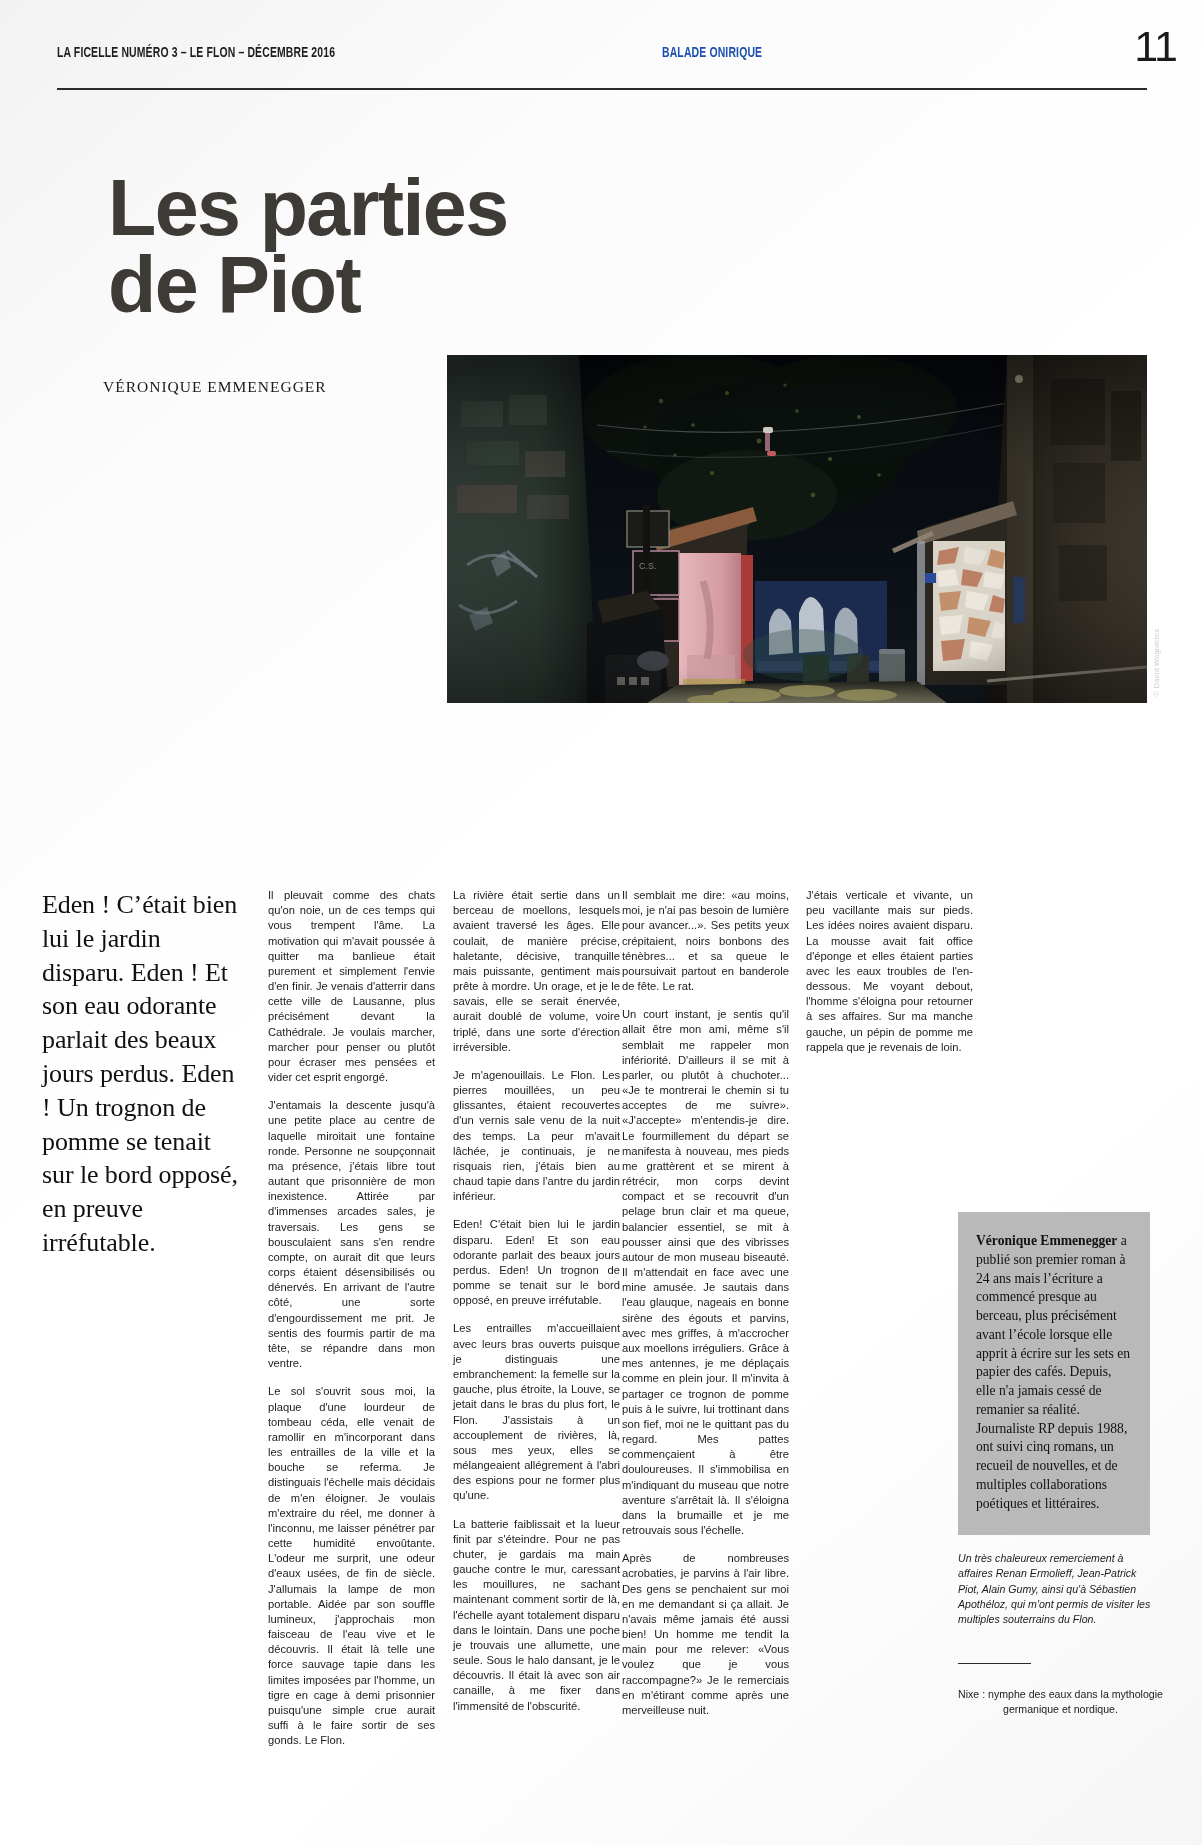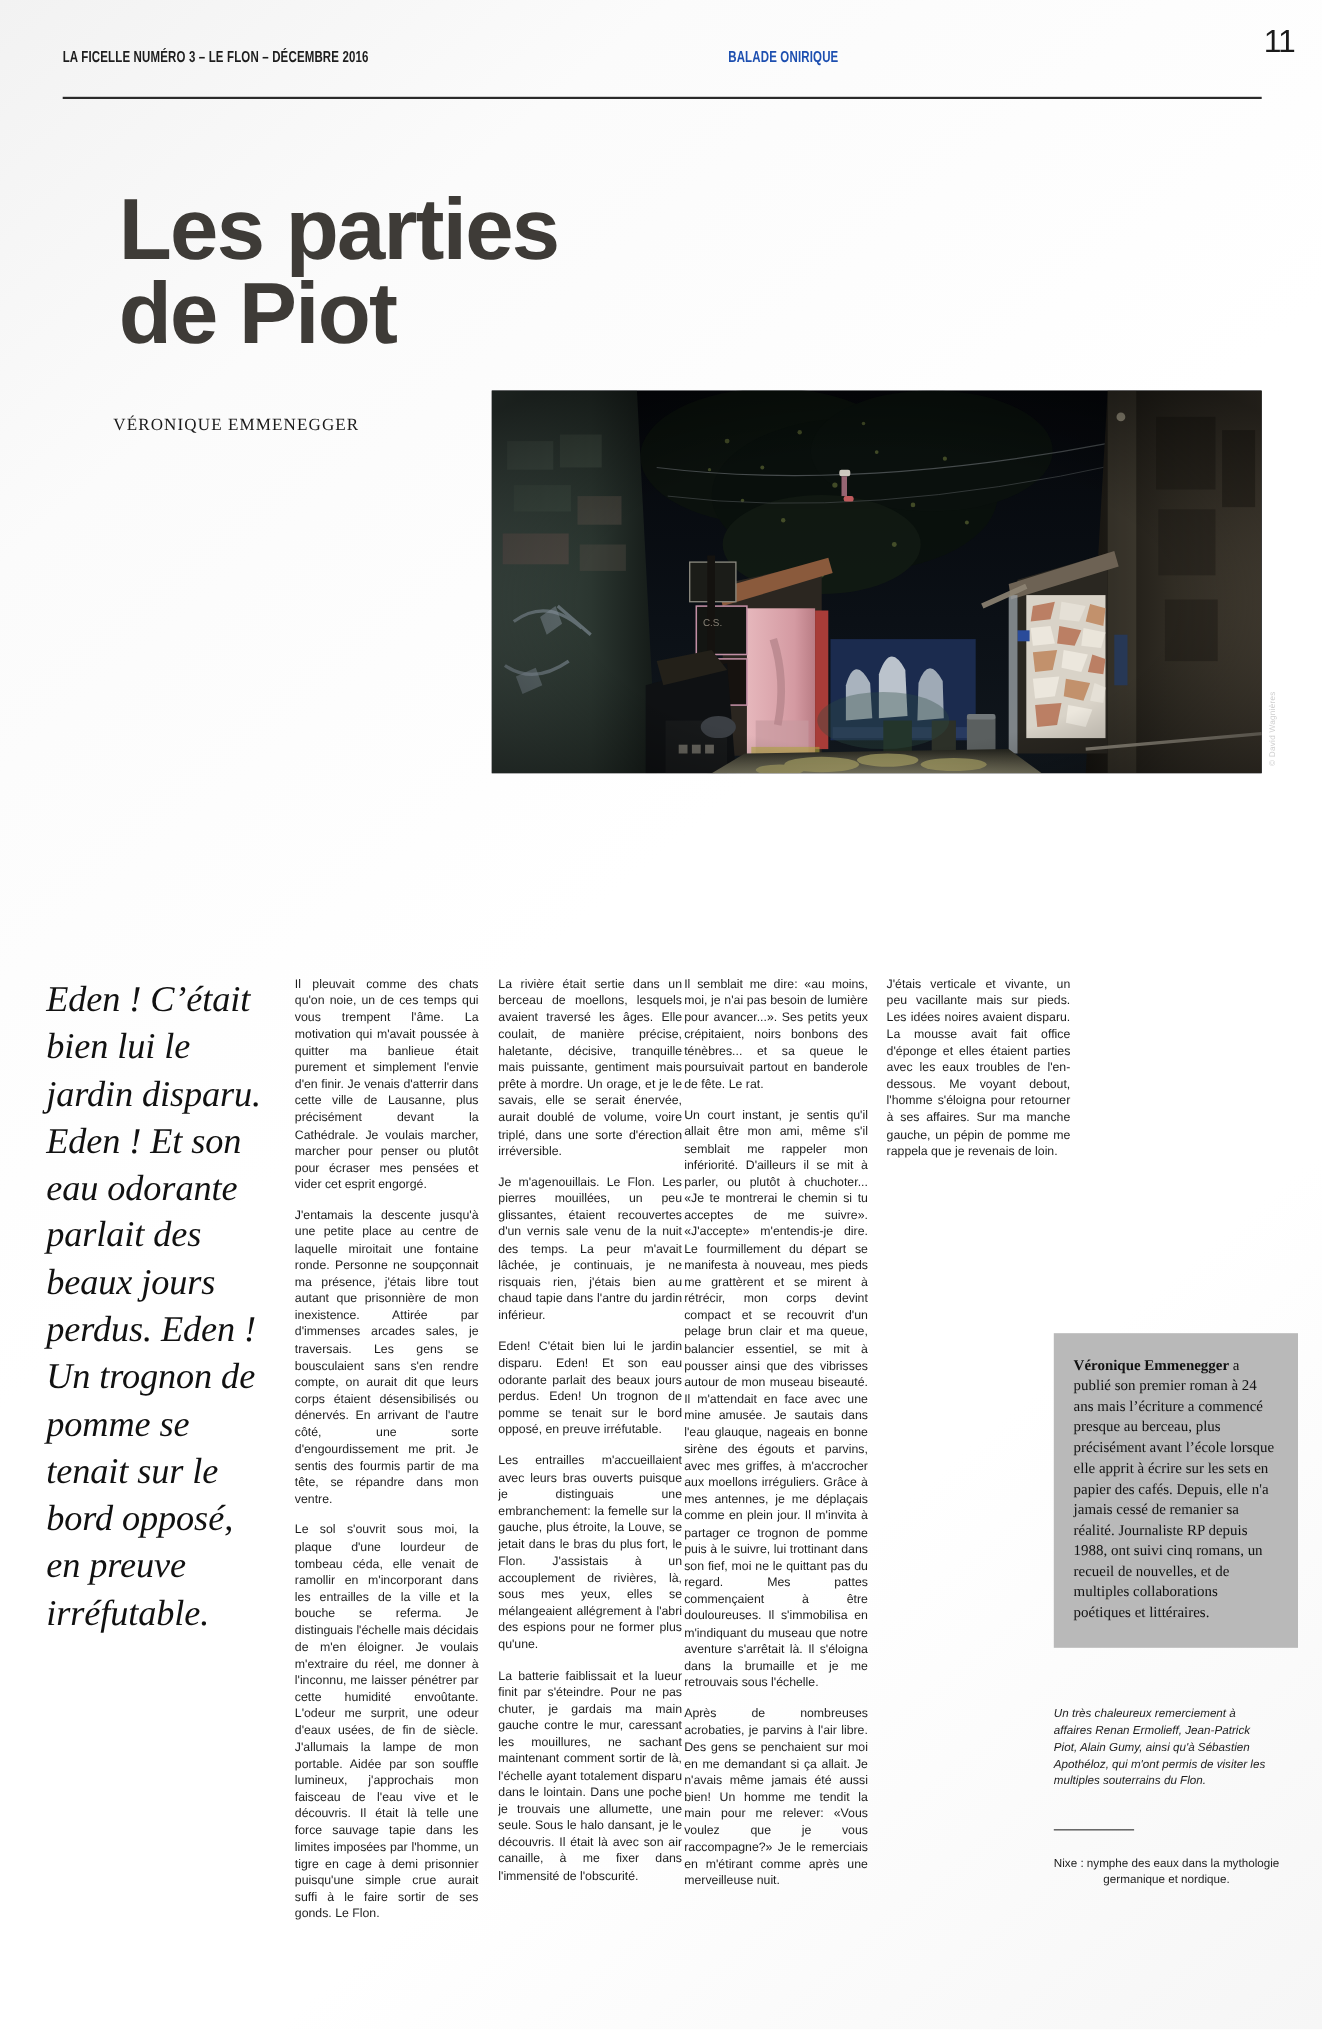--- a/index.html
+++ b/index.html
@@ -52,21 +52,21 @@
     font-weight: 600;
     transform: scaleX(0.72);
     transform-origin: left top;
     white-space: nowrap;
   }
   .pagenum {
     position: absolute;
     right: 25px;
     top: 22px;
     font-family: "Liberation Sans", sans-serif;
-    font-size: 29px;
+    font-size: 43px;
     font-weight: 300;
     color: #1a1a1a;
     letter-spacing: -1px;
     margin-left: 44px;
   }
   .rule-top {
     position: absolute;
     left: 57px;
     top: 88px;
     width: 1090px;
@@ -124,25 +124,24 @@
     letter-spacing: 0.2px;
   }
 
   
   .lead {
     position: absolute;
     left: 42px;
     top: 888px;
     width: 205px;
     font-family: "Liberation Serif", serif;
-    font-size: 33px;
+    font-size: 26px;
     line-height: 1.30;
     color: #111;
     letter-spacing: -0.1px;
-    font-style: italic;
   }
 
   .col {
     position: absolute;
     top: 888px;
     width: 167px;
     font-family: Liberation Sans, sans-serif;
     font-size: 11.2px;
     line-height: 1.355;
     text-align: justify;
@@ -153,21 +152,21 @@
   #col1 { left: 268px; }
   #col2 { left: 453px; }
   #col3 { left: 622px; }
   #col4 { left: 806px; }
 
   
   .biobox {
     position: absolute;
     left: 958px;
     top: 1212px;
-    width: 222px;
+    width: 192px;
     background: #b9b9b9;
     padding: 20px 18px 22px 18px;
     box-sizing: border-box;
     font-family: "Liberation Serif", serif;
     font-size: 13.6px;
     line-height: 1.38;
     color: #111;
   }
   .biobox .bioname {
     font-weight: 700;

